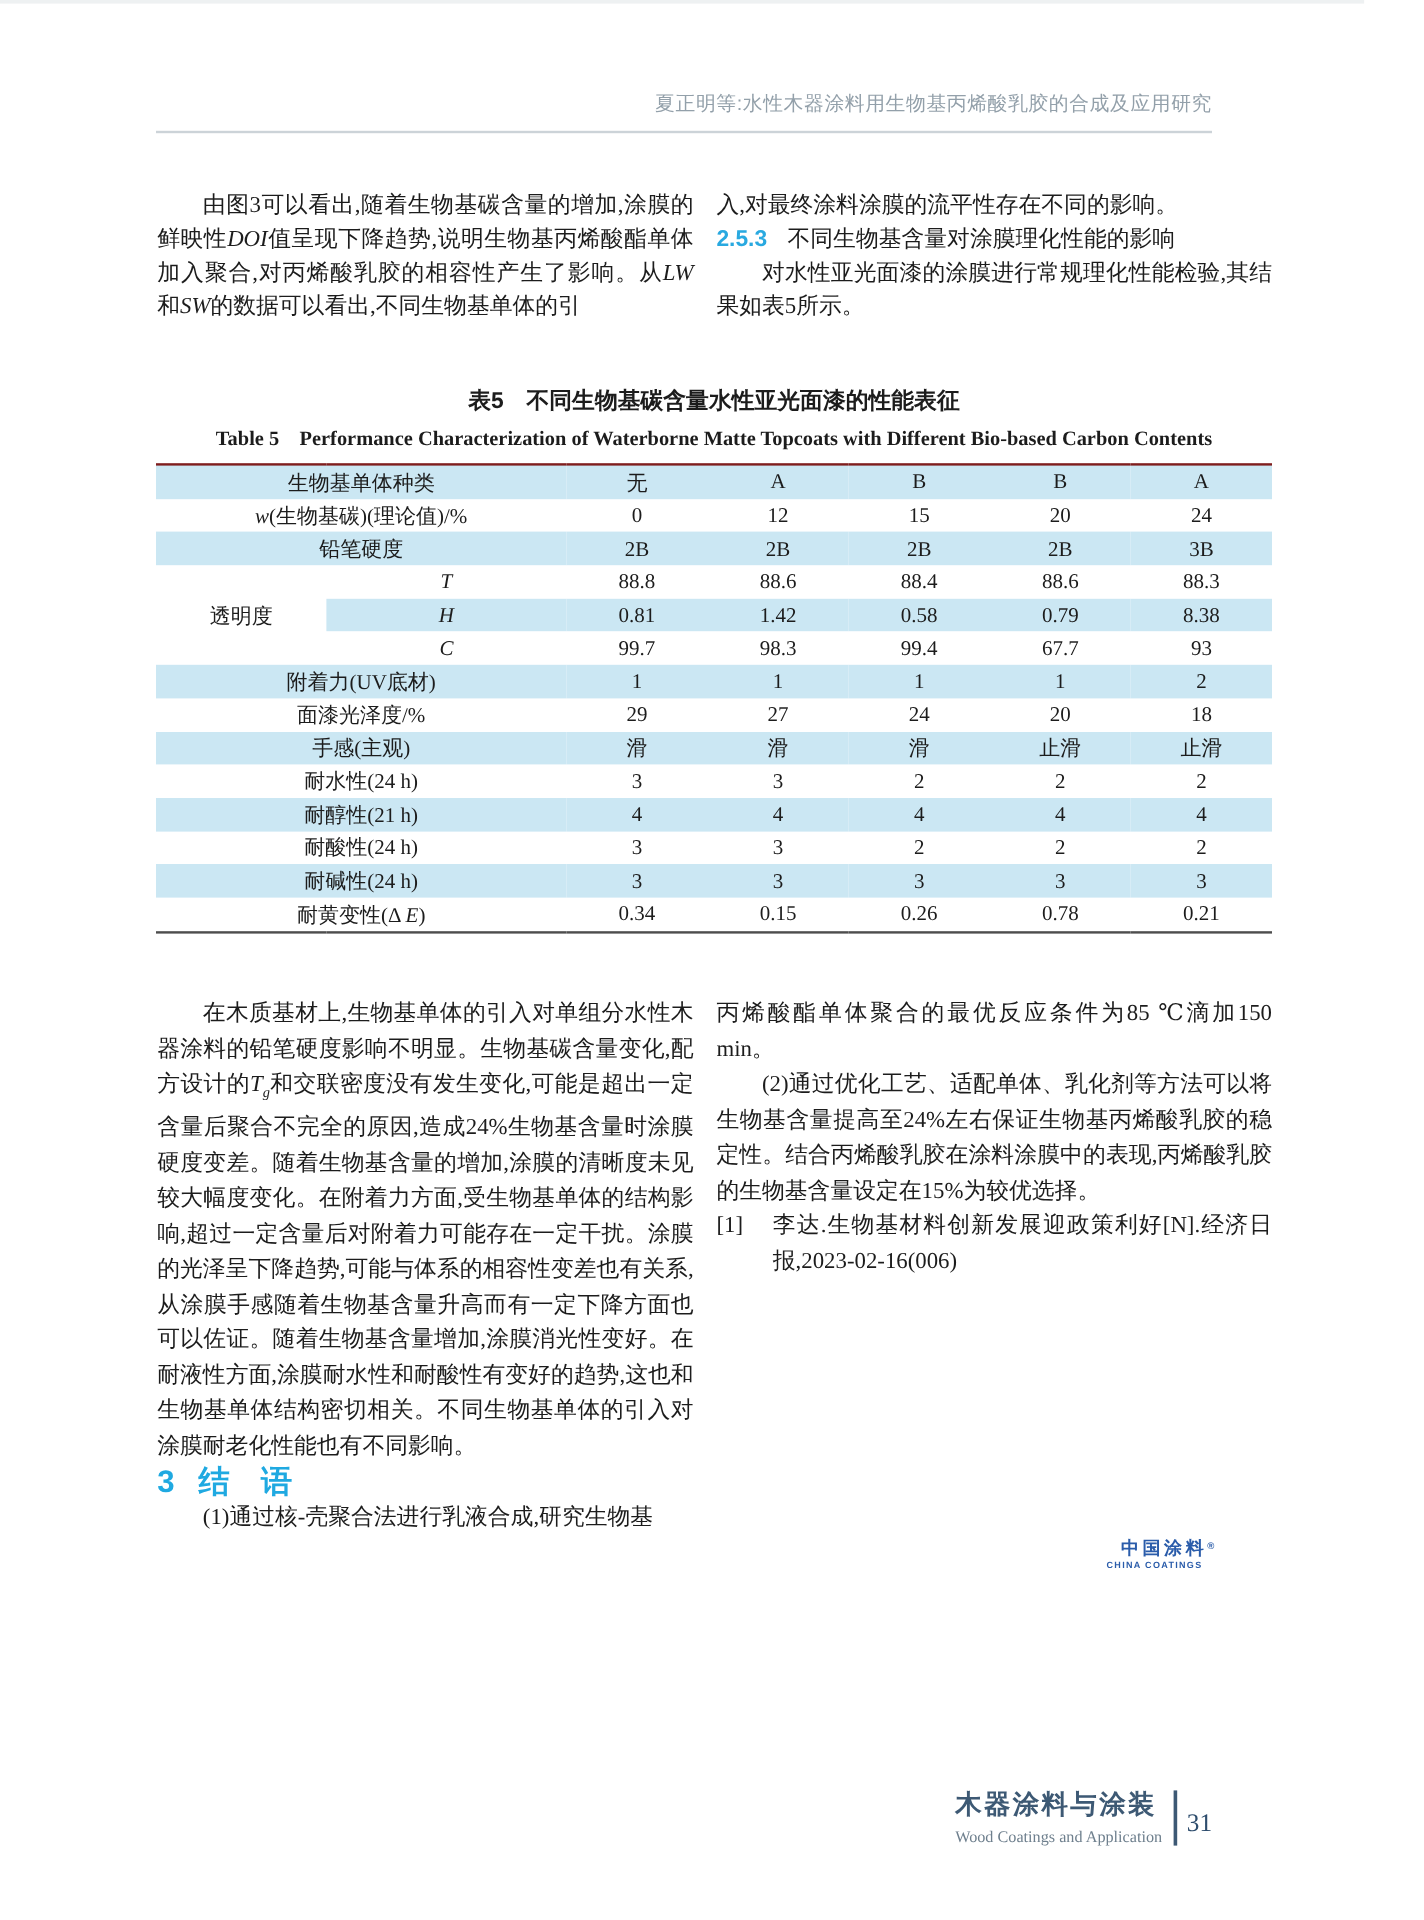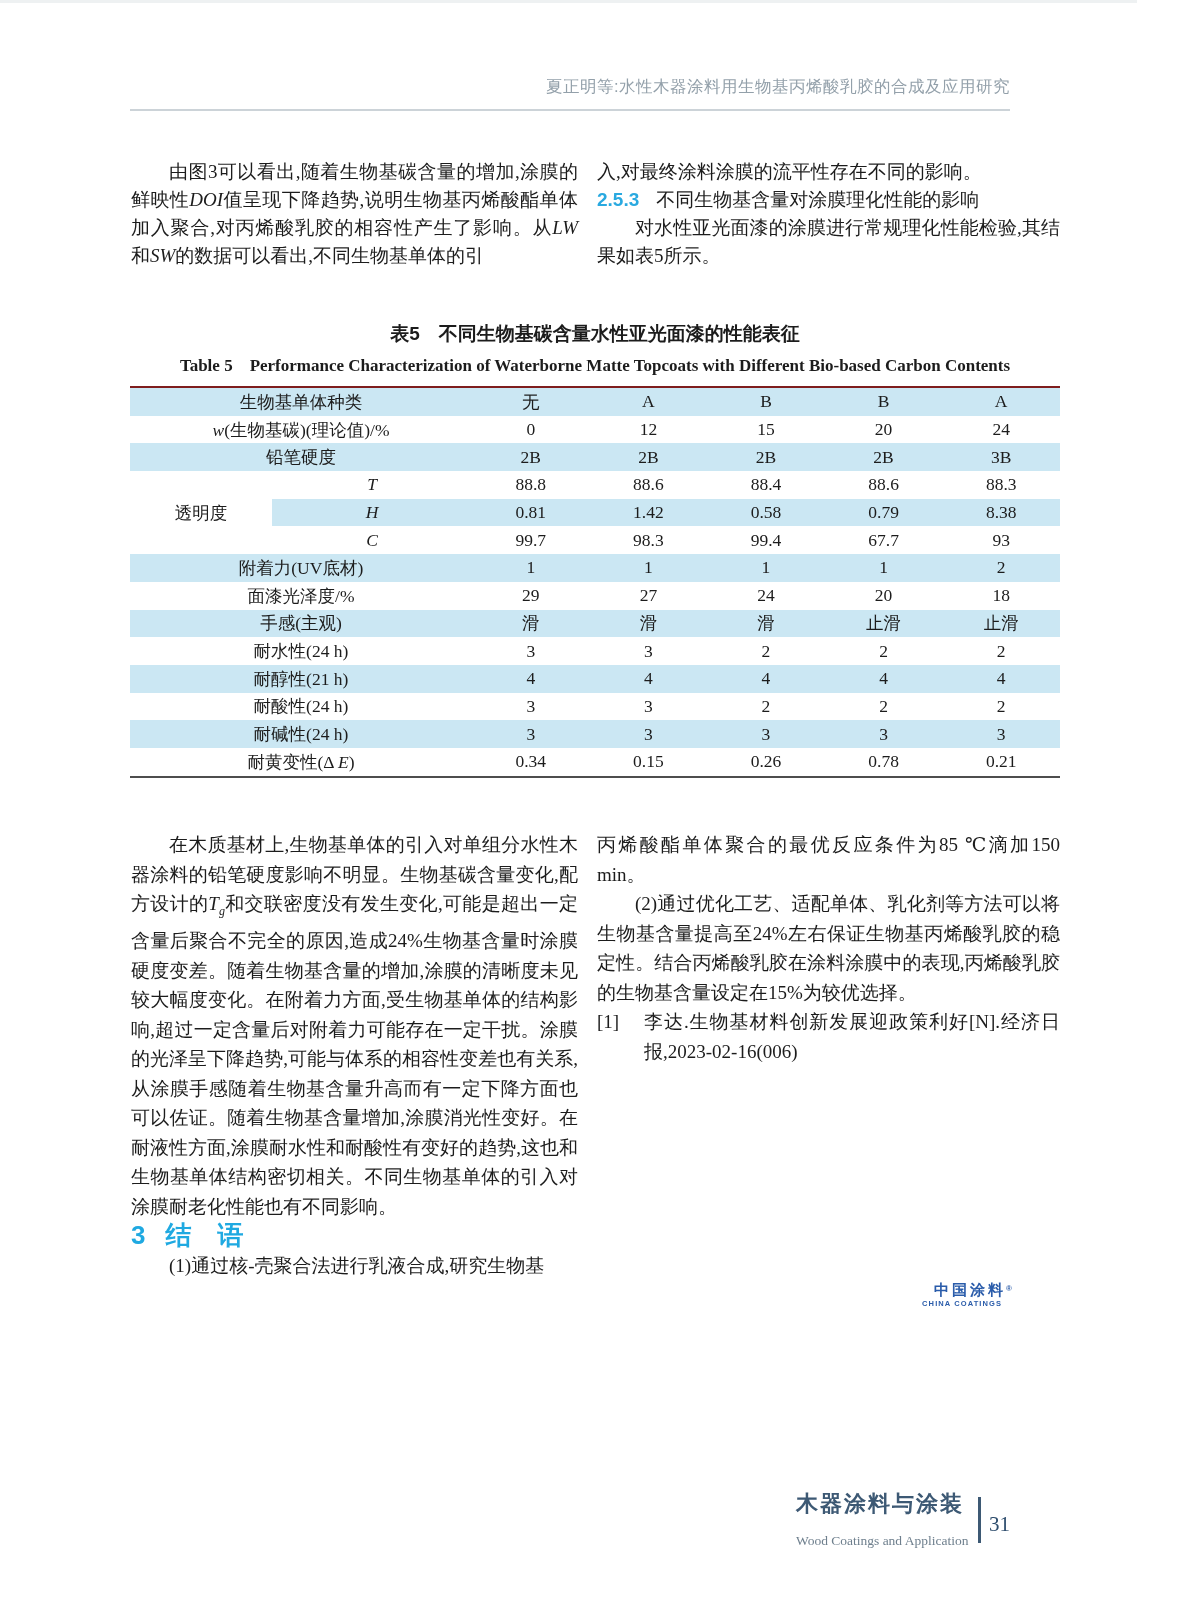--- a/index.html
+++ b/index.html
@@ -61,21 +61,21 @@
         font-family:"Liberation Sans","DejaVu Sans",sans-serif;}
   .logo-zh{font-size:15px;font-weight:bold;letter-spacing:3px;line-height:15px;margin-left:12px;}
   .logo-reg{font-size:8px;vertical-align:4px;letter-spacing:0;}
   .logo-en{font-size:7.5px;font-weight:bold;letter-spacing:1.1px;margin-top:2px;}
 
   
   .footer{position:absolute;top:1492px;right:127px;display:flex;align-items:center;}
   .f-left{text-align:left;margin-right:9px;}
   .f-zh{font-family:"Liberation Sans","DejaVu Sans",sans-serif;font-weight:bold;
         font-size:22px;color:#3d5974;letter-spacing:2px;line-height:24px;}
-  .f-en{font-size:13.5px;color:#6e7f8d;margin-top:18px;line-height:14px;}
+  .f-en{font-size:13.5px;color:#6e7f8d;margin-top:8px;line-height:14px;}
   .f-bar{width:3.5px;height:46px;background:#3d5974;margin-right:8px;}
   .f-page{font-size:21px;color:#2e4d6d;padding-top:8px;}
 </style>
 </head>
 <body>
 
 <div class="page">
   <div class="edge-top"></div>
 
   <div class="running-head">夏正明等:水性木器涂料用生物基丙烯酸乳胶的合成及应用研究</div>

